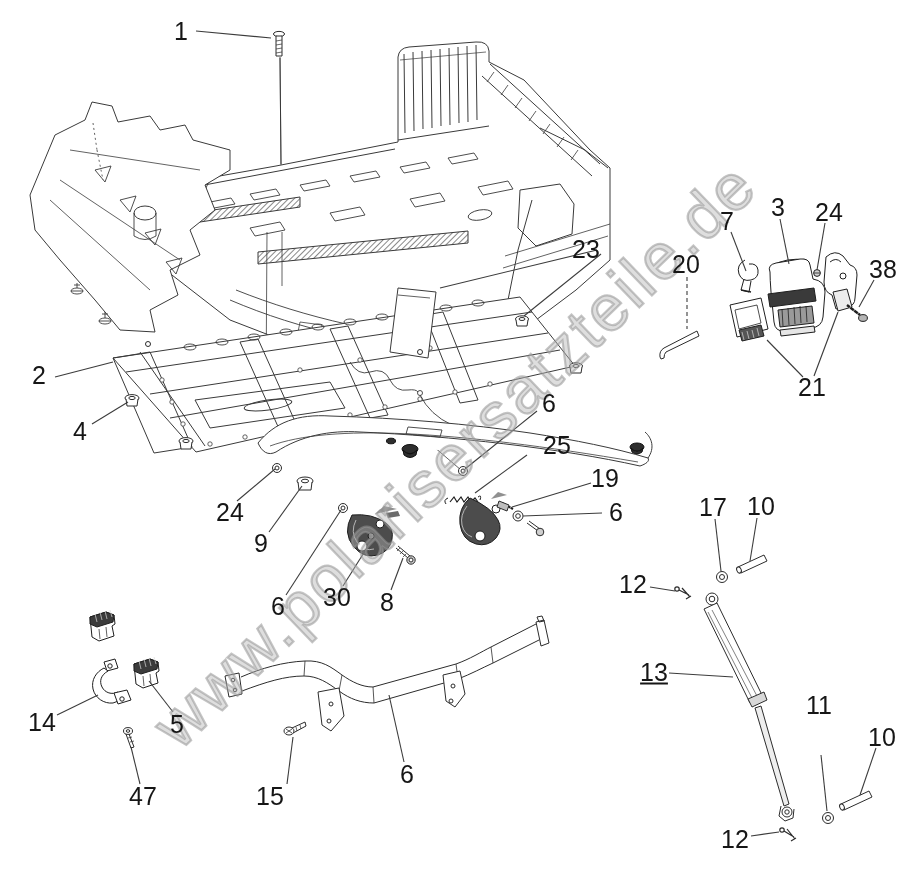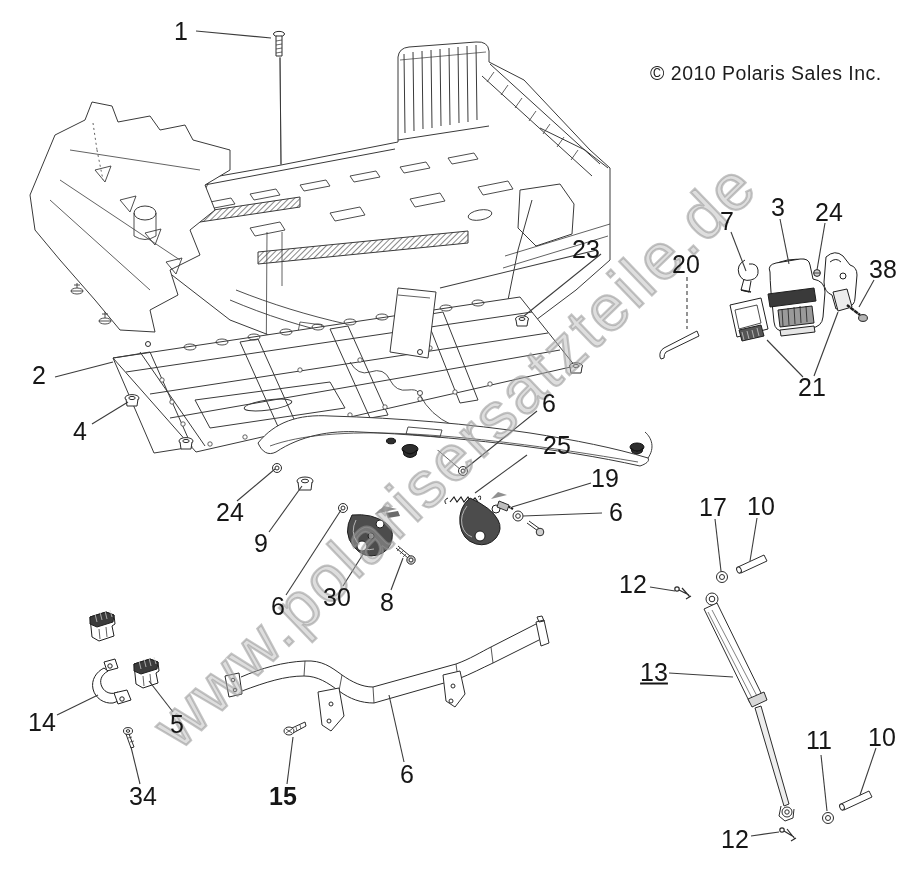--- a/index.html
+++ b/index.html
@@ -405,49 +405,48 @@
         <line x1="597" y1="250" x2="440" y2="288"></line>
         <line x1="825" y1="223" x2="817" y2="270"></line>
         <line x1="237" y1="501" x2="275" y2="469"></line>
         <line x1="527" y1="455" x2="475" y2="493"></line>
         <line x1="140" y1="784" x2="131" y2="747"></line>
       </g>
   </svg>
 
   <div class="watermark">www.polarisersatzteile.de</div>
 
-  <div class="copyright">© 2010 Polaris Sales Inc.</div>
 
   <div id="callout-layer" style="position:absolute;left:0;top:0;width:100%;height:100%;pointer-events:none;">
       <div class="callout" style="left: 181px; top: 31px;">1</div>
       <div class="callout" style="left: 39px; top: 375px;">2</div>
       <div class="callout" style="left: 778px; top: 207px;">3</div>
       <div class="callout" style="left: 80px; top: 431px;">4</div>
       <div class="callout" style="left: 177px; top: 724px;">5</div>
       <div class="callout" style="left: 549px; top: 403px;">6</div>
       <div class="callout" style="left: 616px; top: 512px;">6</div>
       <div class="callout" style="left: 278px; top: 606px;">6</div>
       <div class="callout" style="left: 727px; top: 221px;">7</div>
       <div class="callout" style="left: 387px; top: 602px;">8</div>
       <div class="callout" style="left: 261px; top: 543px;">9</div>
       <div class="callout" style="left: 761px; top: 506px;">10</div>
       <div class="callout" style="left: 882px; top: 737px;">10</div>
-      <div class="callout" style="left: 819px; top: 740px;">11</div>
+      <div class="callout" style="left: 819px; top: 705px;">11</div>
       <div class="callout" style="left: 633px; top: 584px;">12</div>
       <div class="callout" style="left: 735px; top: 839px;">12</div>
       <div class="callout" style="left: 654px; top: 672px; text-decoration: underline;">13</div>
       <div class="callout" style="left: 407px; top: 774px;">6</div>
-      <div class="callout" style="left: 283px; top: 796px; font-weight: bold;">15</div>
+      <div class="callout" style="left: 270px; top: 796px;">15</div>
       <div class="callout" style="left: 713px; top: 507px;">17</div>
       <div class="callout" style="left: 42px; top: 722px;">14</div>
       <div class="callout" style="left: 686px; top: 264px;">20</div>
       <div class="callout" style="left: 605px; top: 478px; text-align: right;">19</div>
       <div class="callout" style="left: 337px; top: 597px;">30</div>
       <div class="callout" style="left: 812px; top: 387px;">21</div>
       <div class="callout" style="left: 883px; top: 269px;">38</div>
       <div class="callout" style="left: 586px; top: 249px; text-align: center;">23</div>
       <div class="callout" style="left: 829px; top: 212px;">24</div>
       <div class="callout" style="left: 230px; top: 512px;">24</div>
       <div class="callout" style="left: 557px; top: 445px;">25</div>
-      <div class="callout" style="left: 143px; top: 796px;">34</div>
+      <div class="callout" style="left: 143px; top: 796px;">47</div>
     </div>
 
 </div>
 
 </body></html>

